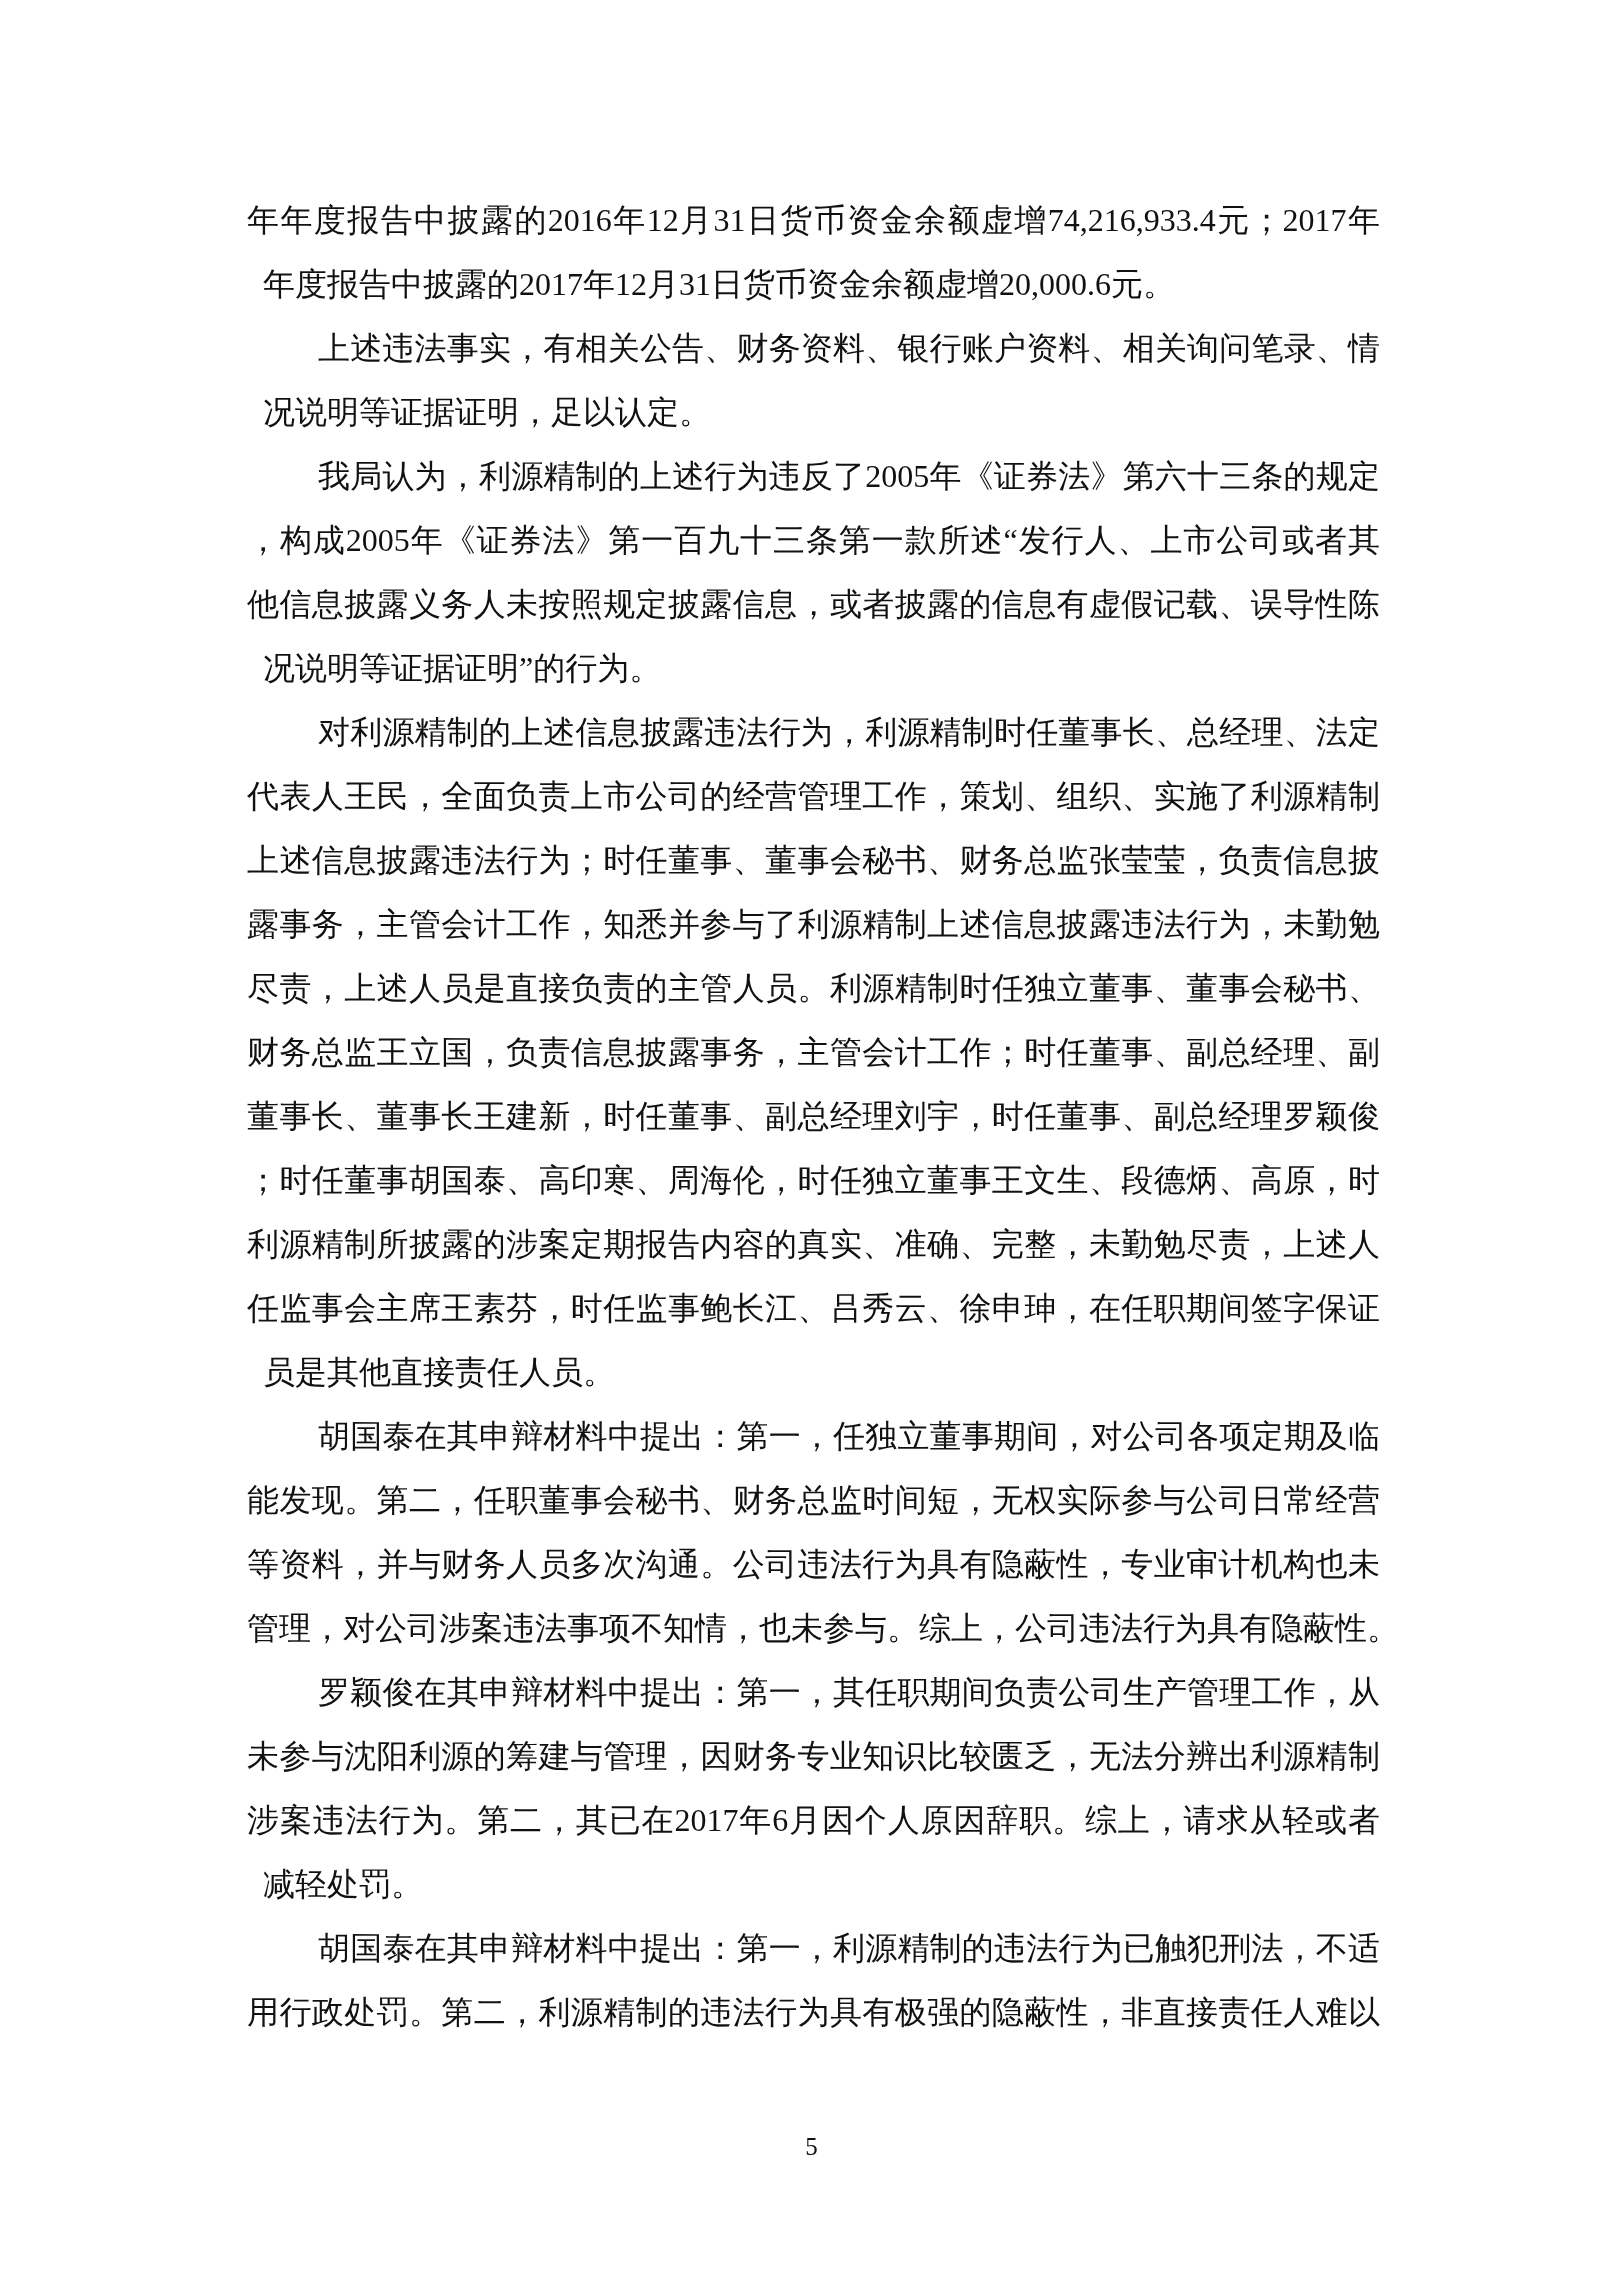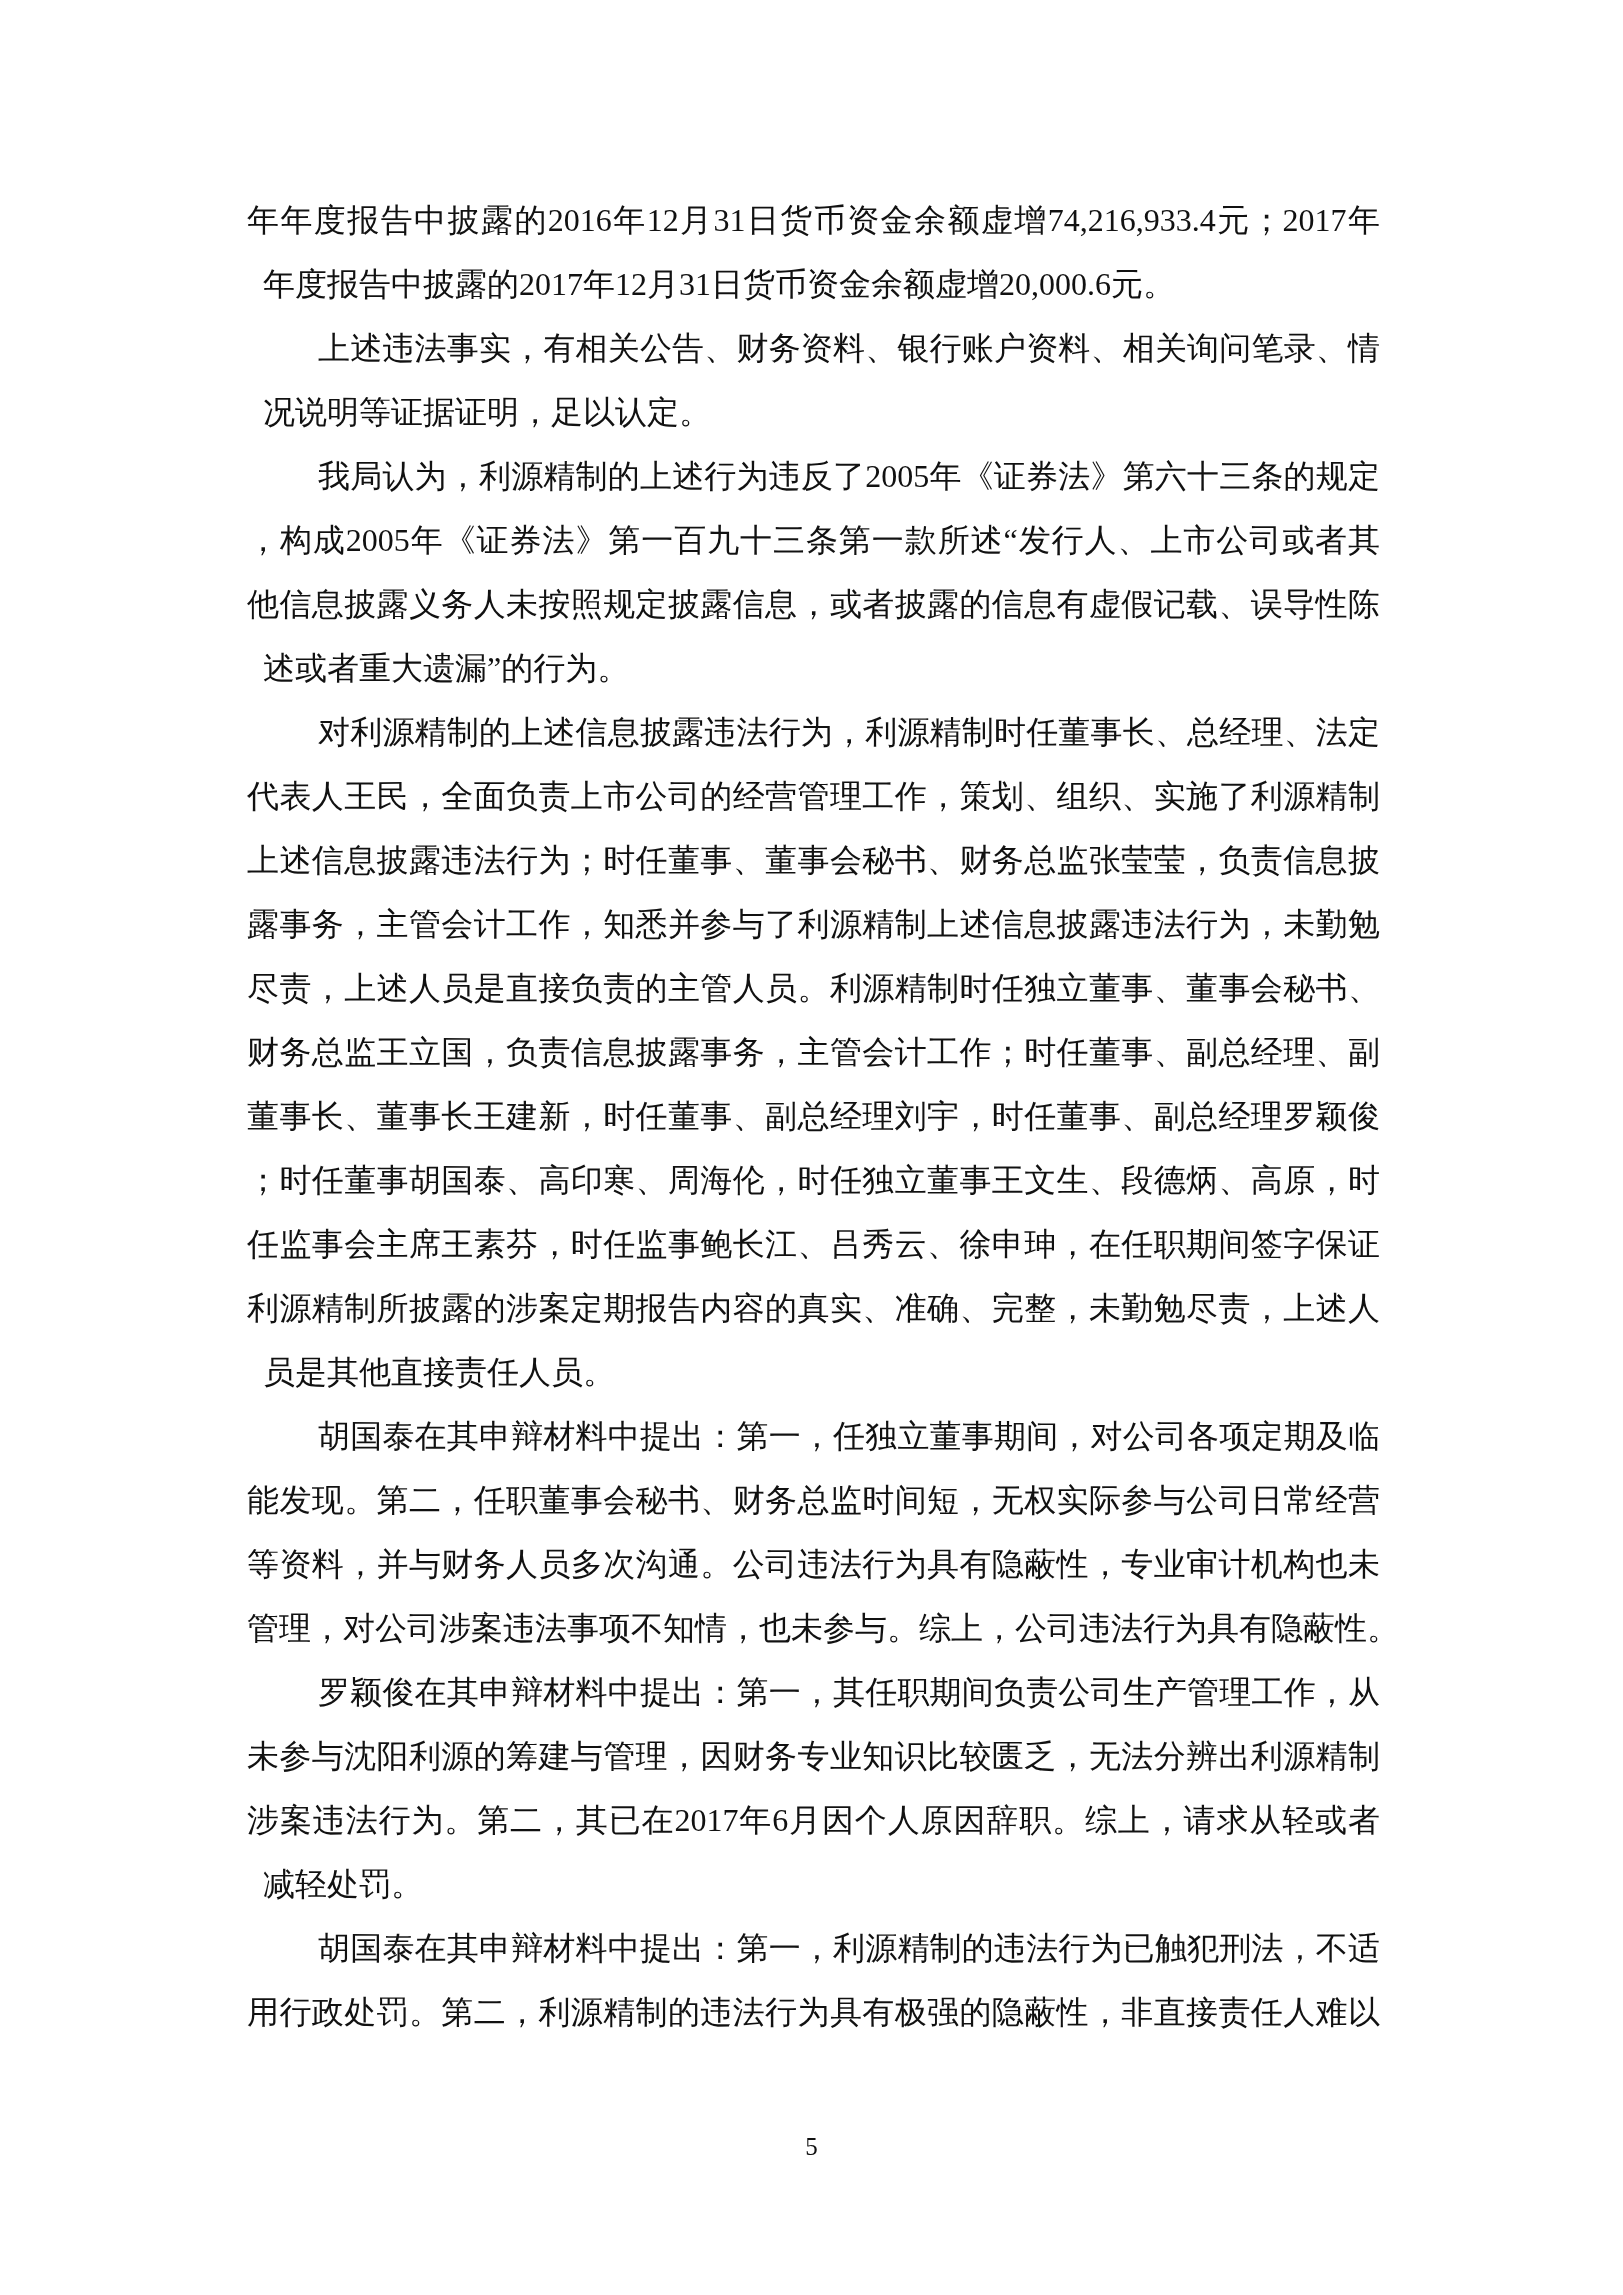--- a/index.html
+++ b/index.html
@@ -69,34 +69,34 @@
 
     <div>
       <span class="line indent">上述违法事实，有相关公告、财务资料、银行账户资料、相关询问笔录、情</span>
       <span class="line last">况说明等证据证明，足以认定。</span>
     </div>
 
     <div>
       <span class="line indent">我局认为，利源精制的上述行为违反了2005年《证券法》第六十三条的规定</span>
       <span class="line">，构成2005年《证券法》第一百九十三条第一款所述“发行人、上市公司或者其</span>
       <span class="line">他信息披露义务人未按照规定披露信息，或者披露的信息有虚假记载、误导性陈</span>
-      <span class="line last">述或者重大遗漏”的行为。</span>
+      <span class="line last">况说明等证据证明”的行为。</span>
     </div>
 
     <div>
       <span class="line indent">对利源精制的上述信息披露违法行为，利源精制时任董事长、总经理、法定</span>
       <span class="line">代表人王民，全面负责上市公司的经营管理工作，策划、组织、实施了利源精制</span>
       <span class="line">上述信息披露违法行为；时任董事、董事会秘书、财务总监张莹莹，负责信息披</span>
       <span class="line">露事务，主管会计工作，知悉并参与了利源精制上述信息披露违法行为，未勤勉</span>
       <span class="line">尽责，上述人员是直接负责的主管人员。利源精制时任独立董事、董事会秘书、</span>
       <span class="line">财务总监王立国，负责信息披露事务，主管会计工作；时任董事、副总经理、副</span>
       <span class="line">董事长、董事长王建新，时任董事、副总经理刘宇，时任董事、副总经理罗颖俊</span>
       <span class="line">；时任董事胡国泰、高印寒、周海伦，时任独立董事王文生、段德炳、高原，时</span>
+      <span class="line">利源精制所披露的涉案定期报告内容的真实、准确、完整，未勤勉尽责，上述人</span>
       <span class="line">任监事会主席王素芬，时任监事鲍长江、吕秀云、徐申珅，在任职期间签字保证</span>
-      <span class="line">利源精制所披露的涉案定期报告内容的真实、准确、完整，未勤勉尽责，上述人</span>
       <span class="line last">员是其他直接责任人员。</span>
     </div>
 
     <div>
       <span class="line indent">胡国泰在其申辩材料中提出：第一，任独立董事期间，对公司各项定期及临</span>
       <span class="line">能发现。第二，任职董事会秘书、财务总监时间短，无权实际参与公司日常经营</span>
       <span class="line">等资料，并与财务人员多次沟通。公司违法行为具有隐蔽性，专业审计机构也未</span>
       <span class="line">管理，对公司涉案违法事项不知情，也未参与。综上，公司违法行为具有隐蔽性。</span>
     </div>
 

